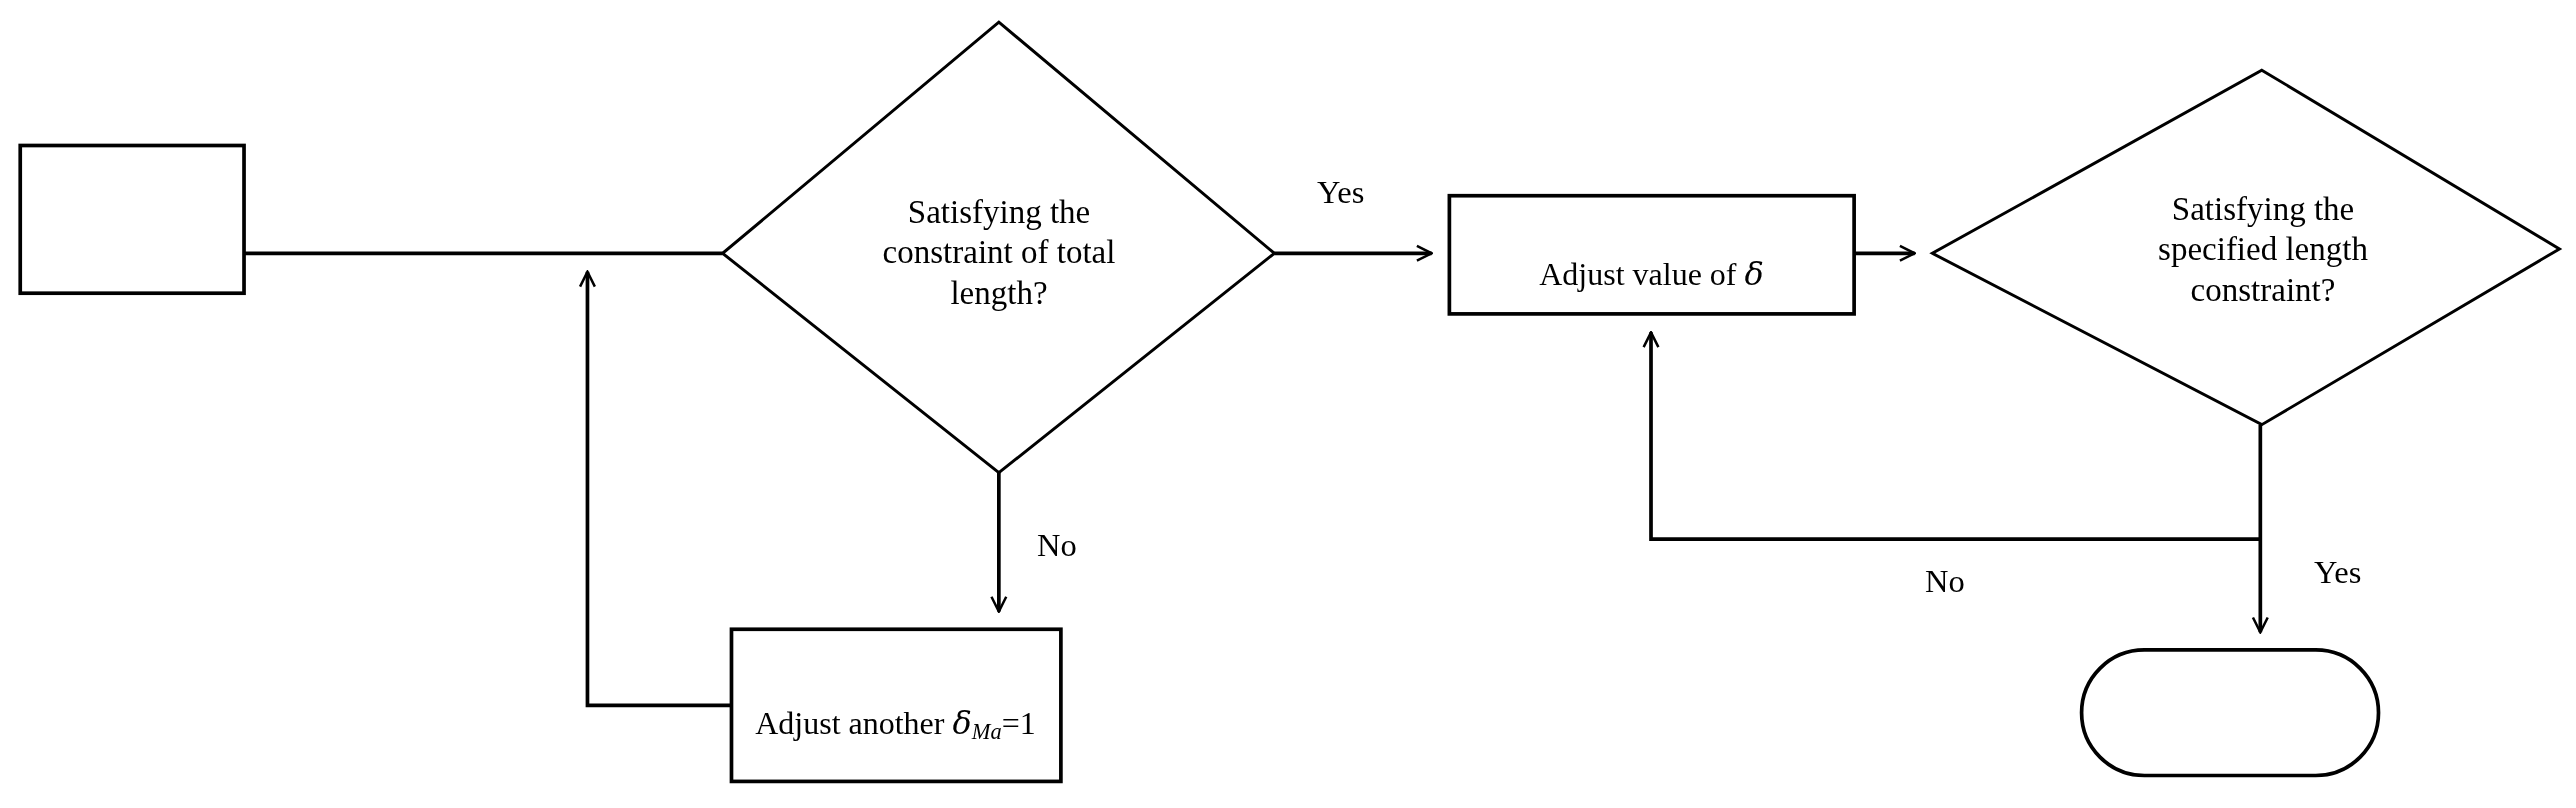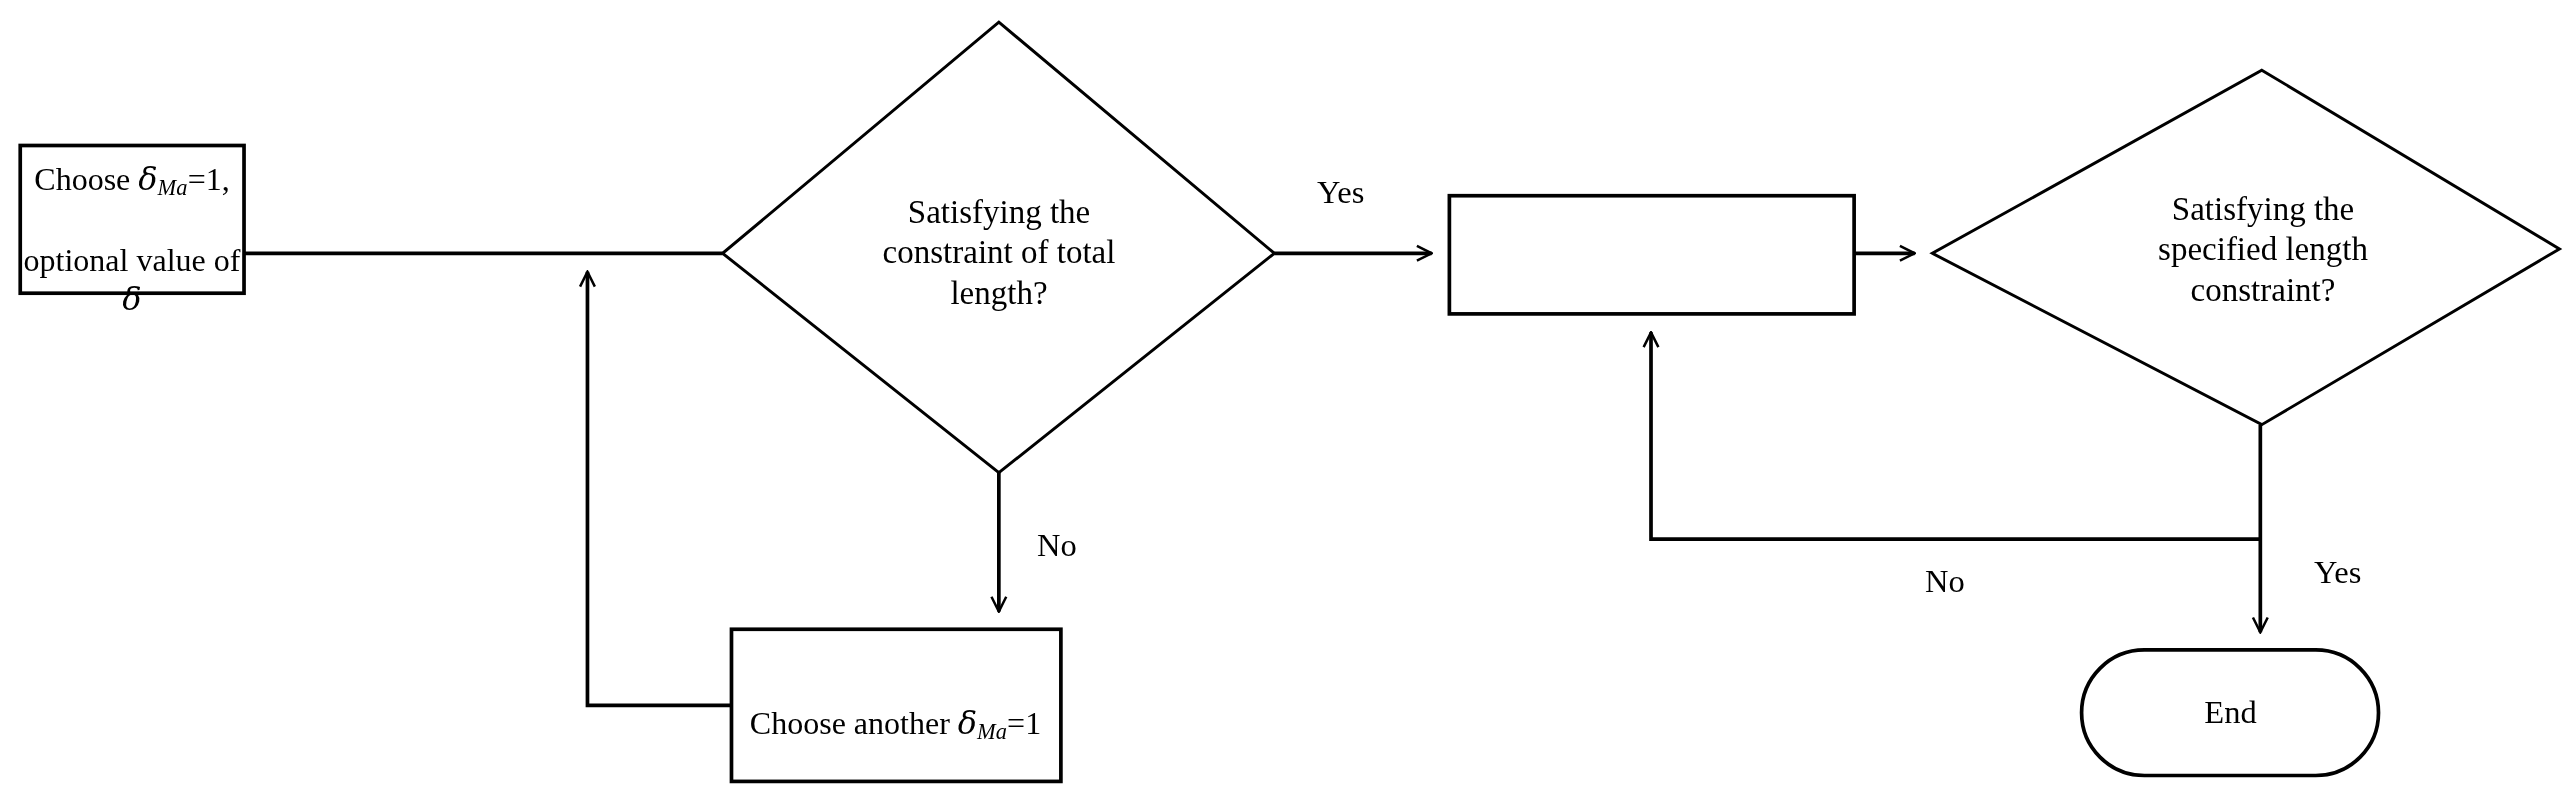--- a/index.html
+++ b/index.html
@@ -91,43 +91,41 @@
 
     <path d="M990,955 L795,955 L795,368" fill="none" stroke="#000000" stroke-width="5" marker-end="url(#arrowOpenUp)"></path>
 
     <path d="M2510,343 L2592,343" fill="none" stroke="#000000" stroke-width="5" marker-end="url(#arrowOpen)"></path>
 
     <path d="M3060,575 L3060,856" fill="none" stroke="#000000" stroke-width="5" marker-end="url(#arrowOpen)"></path>
 
     <path d="M3060,730 L2235,730 L2235,450" fill="none" stroke="#000000" stroke-width="5" marker-end="url(#arrowOpenUp)"></path>
   </svg>
 
-  <div class="node-label" style="left:20px; top:146px; width:224px; height:148px; font-size:32px;">
-    <span>
-      <span>Choose </span><span class="sym">δ</span><span class="sub">Ma</span><span>=1,</span><br>
-      <span>optional value of </span><span class="sym">δ</span>
-    </span>
-  </div>
 
   <div class="node-label" style="left:770px; top:151px; width:458px; height:203px; font-size:33px;">Satisfying the
 constraint of total
 length?</div>
 
   <div class="node-label" style="left:731px; top:629px; width:329px; height:152px; font-size:32px;">
     <span>
-      <span>Choose another </span><span class="sym">δ</span><span class="sub">Ma</span><span>=1</span>
+      <span>Adjust another </span><span class="sym">δ</span><span class="sub">Ma</span><span>=1</span>
     </span>
   </div>
 
+  <div class="node-label" style="left:1449px; top:196px; width:405px; height:118px; font-size:32px;">
+    <span>
+      <span>Adjust value of </span><span class="sym">δ</span>
+    </span>
+  </div>
 
   <div class="node-label" style="left:2032px; top:148px; width:462px; height:203px; font-size:33px;">Satisfying the
 specified length
 constraint?</div>
 
-  <div class="node-label" style="left:2082px; top:650px; width:297px; height:126px; font-size:32.5px;">End</div>
 
   <div class="edge-label" style="left:1317px; top:174px; font-size:32.5px;">Yes</div>
 
   <div class="edge-label" style="left:1037px; top:527px; font-size:32.5px;">No</div>
 
   <div class="edge-label" style="left:1925px; top:563px; font-size:32.5px;">No</div>
 
   <div class="edge-label" style="left:2314px; top:554px; font-size:32.5px;">Yes</div>
 
 </div>

